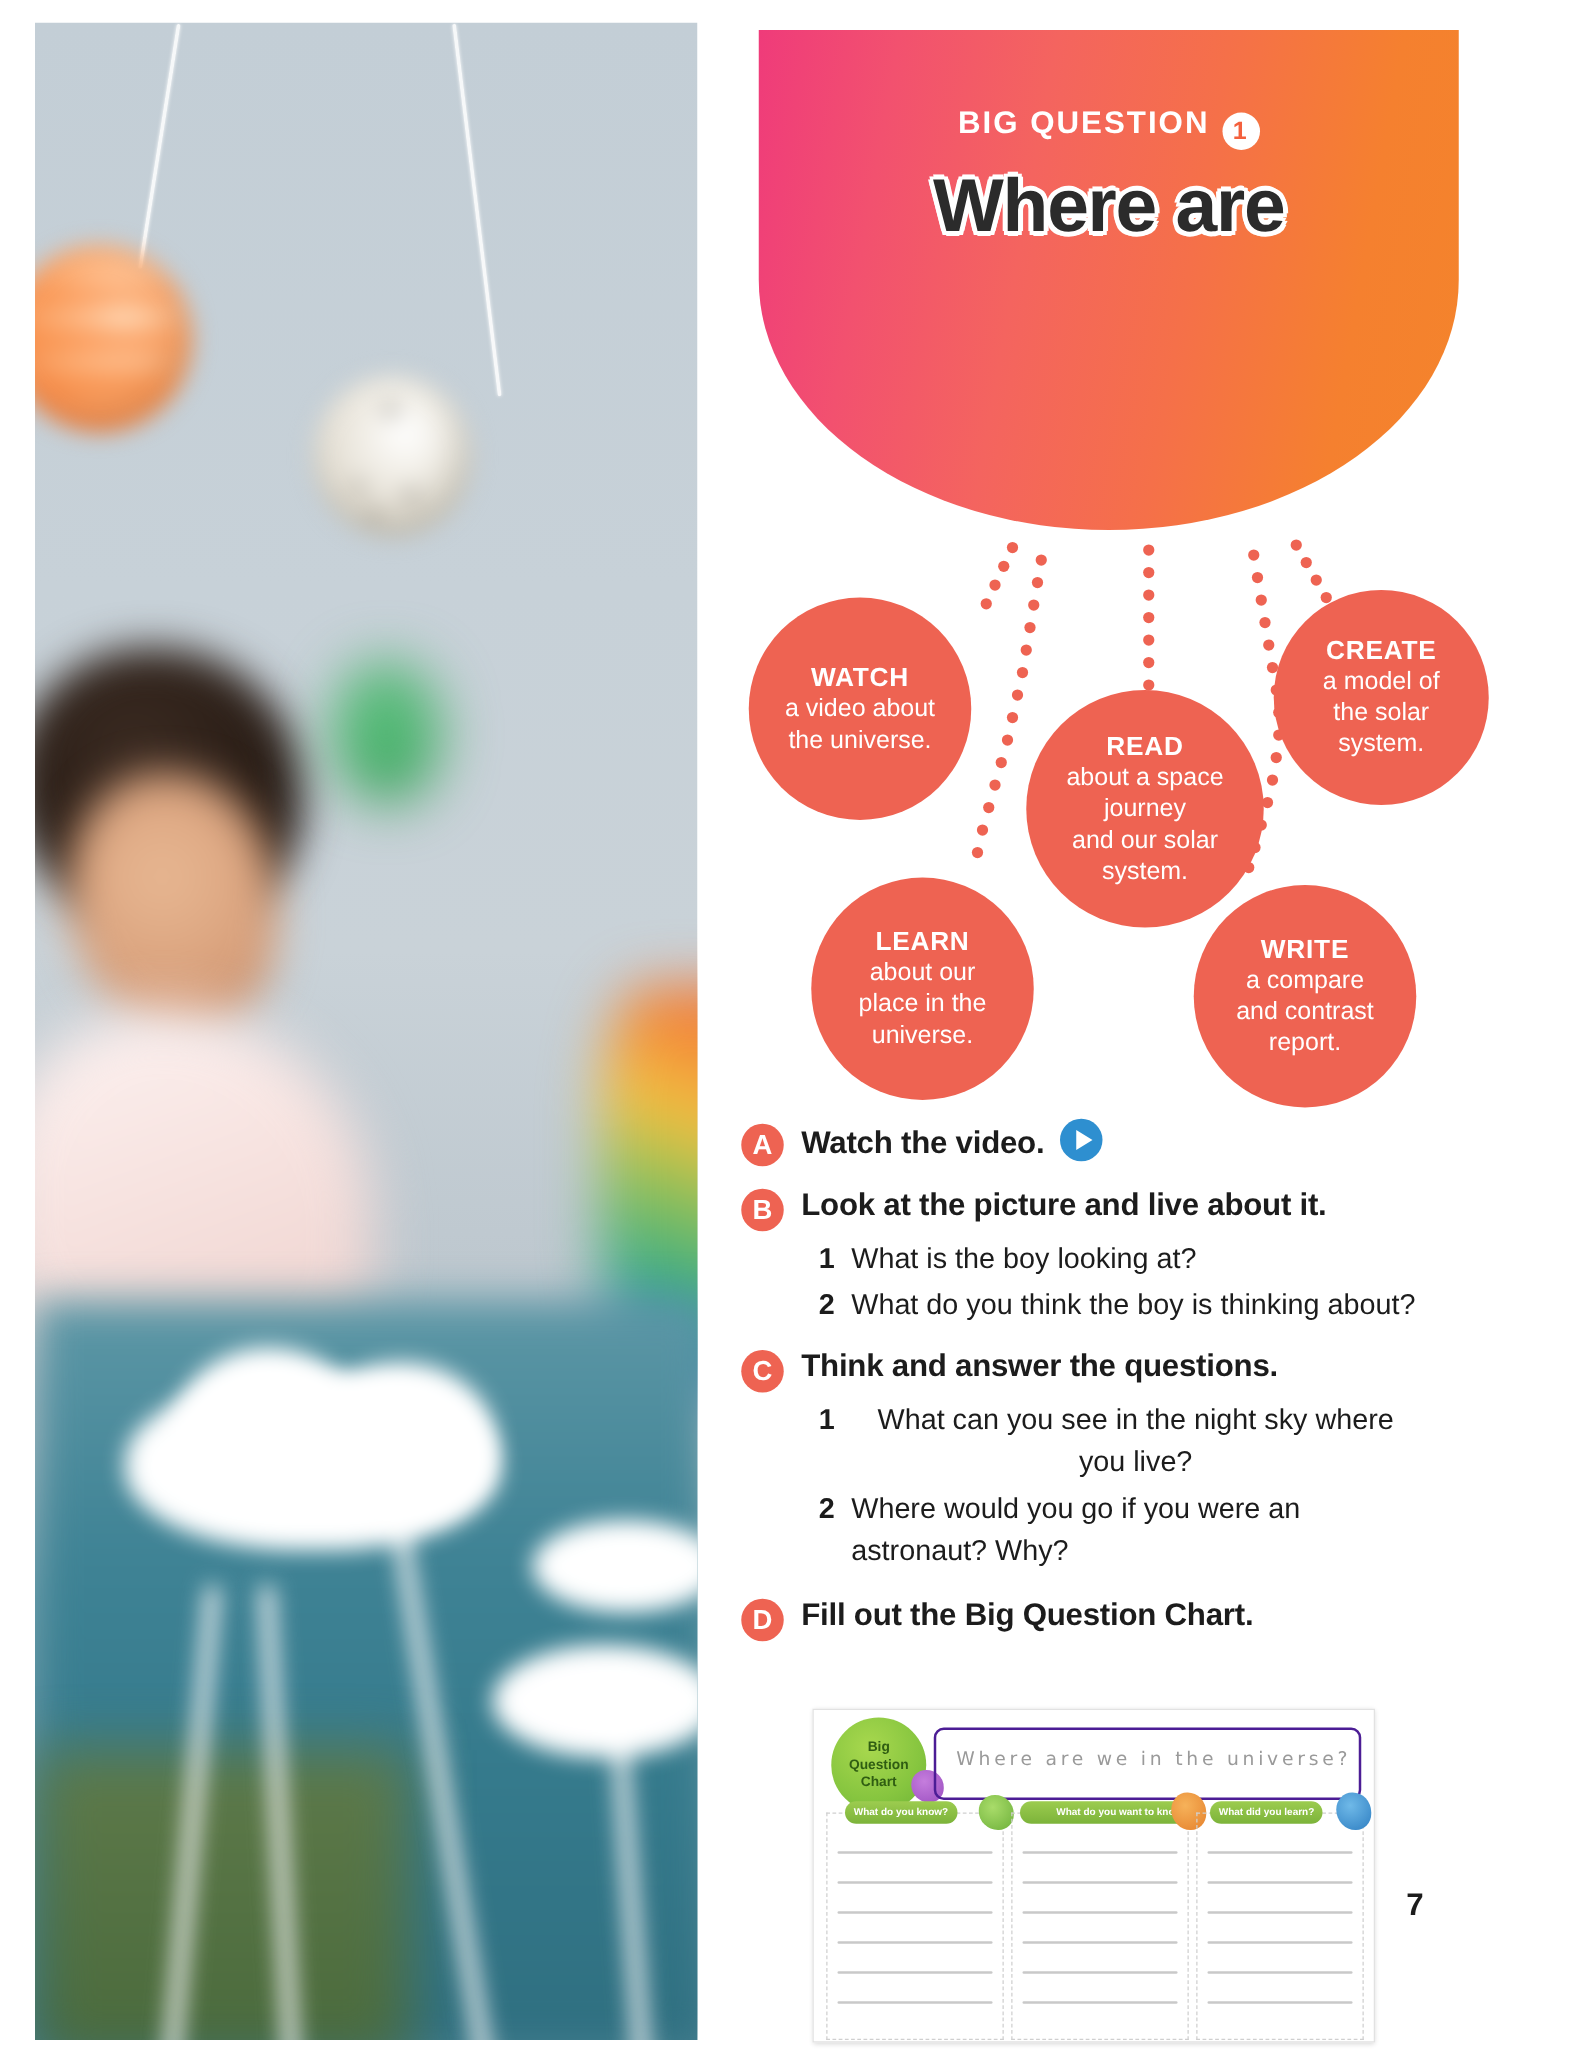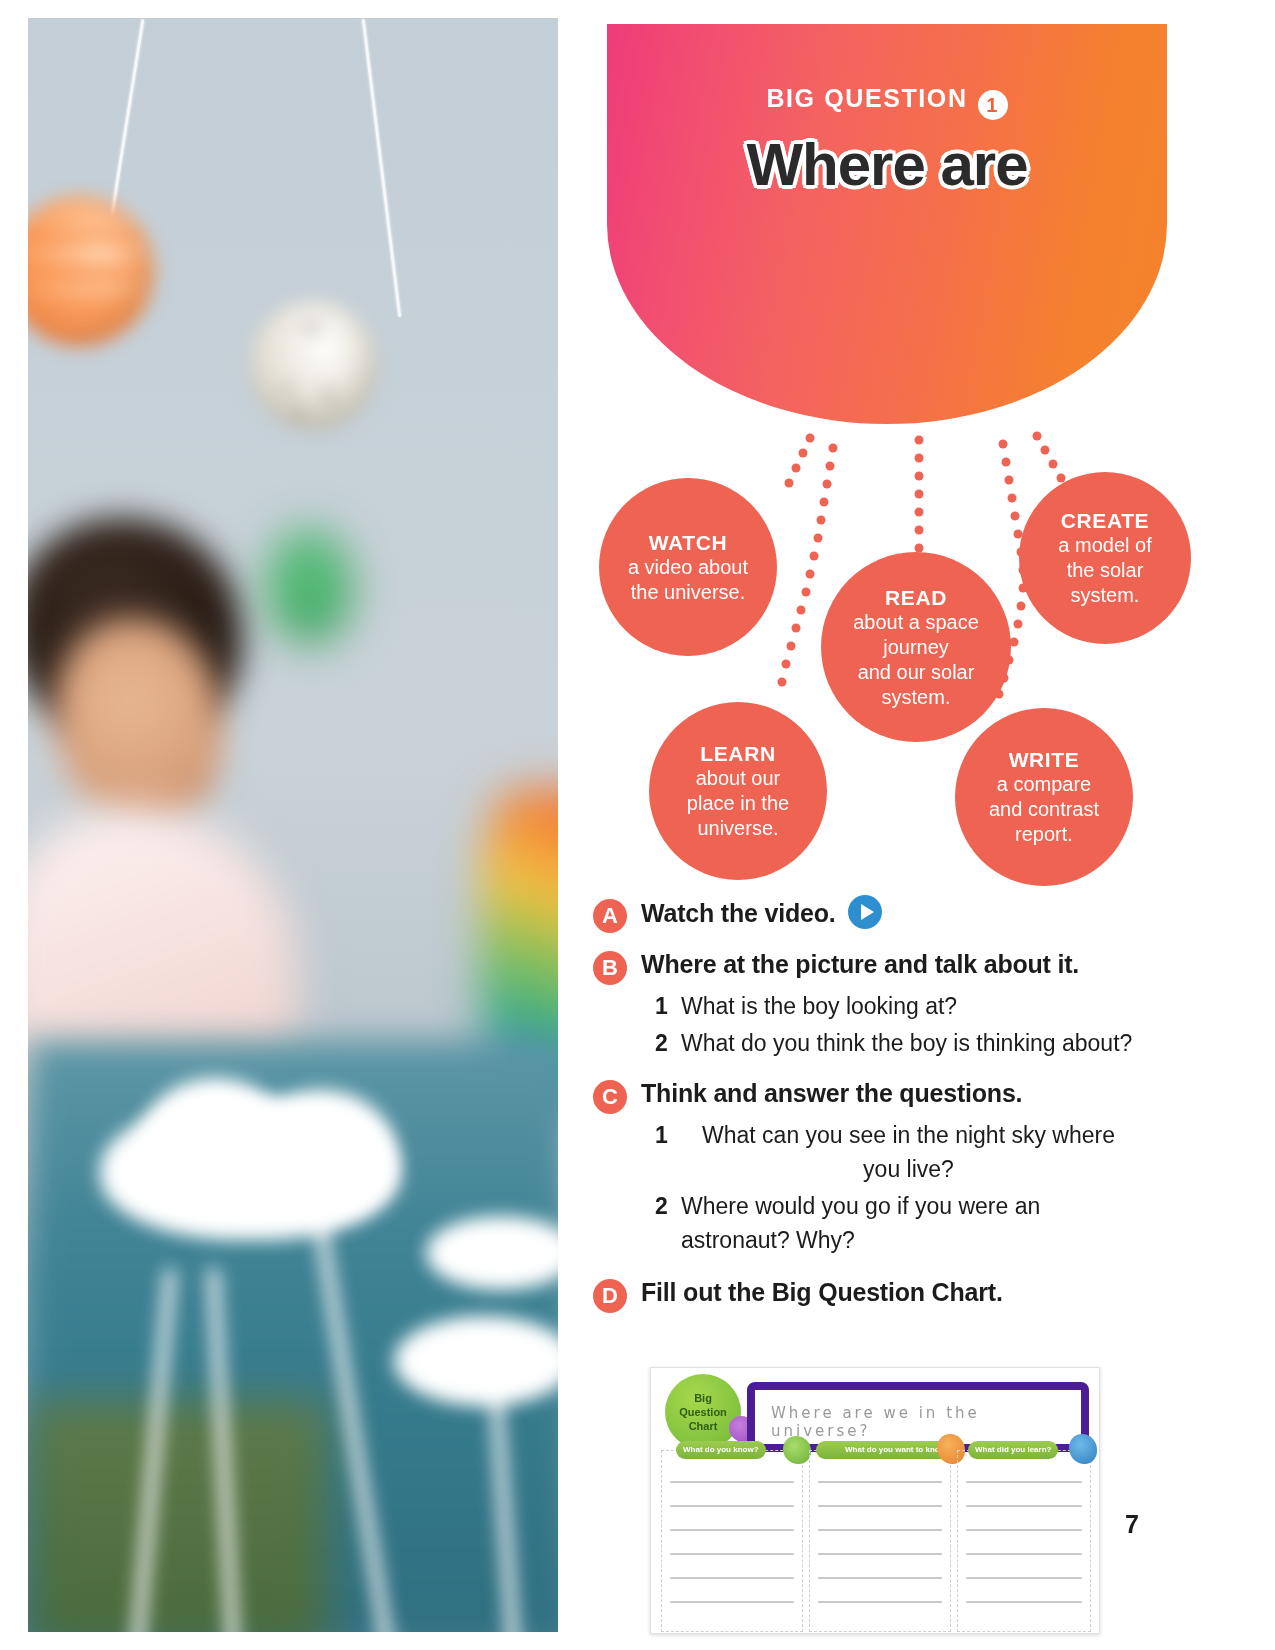--- a/index.html
+++ b/index.html
@@ -93,21 +93,21 @@
   .bq-strong{font-weight:bold;}
 
   
   .sheet{position:absolute;left:65px;top:1367px;width:448px;height:265px;
        background:#fff;border:1px solid #e2e2e2;box-shadow:0 1px 4px rgba(0,0,0,.16);overflow:hidden;}
   .sheet-logo{position:absolute;left:14px;top:6px;width:76px;height:76px;border-radius:50%;
        background:radial-gradient(circle at 40% 32%,#a8d84e 0%,#86c53f 60%,#6cb236 100%);
        color:#2f5d12;font-weight:bold;font-size:11px;line-height:14px;text-align:center;
        display:flex;align-items:center;justify-content:center;}
   .sheet-monster{position:absolute;border-radius:46% 54% 44% 56%;}
-  .sheet-qbox{position:absolute;left:96px;top:14px;right:10px;height:54px;border:8px solid #4c1d95;border-radius:8px;}
+  .sheet-qbox{position:absolute;left:96px;top:14px;right:10px;height:54px;border:2px solid #4c1d95;border-radius:8px;}
   .sheet-qtext{position:absolute;left:16px;top:14px;font-size:15px;color:#9a9a9a;letter-spacing:3px;
        font-family:"DejaVu Sans", sans-serif;}
   .col{position:absolute;top:82px;height:180px;border:1px dashed #cfcfcf;}
   .pill{position:absolute;top:-10px;height:18px;border-radius:9px;
        background:linear-gradient(180deg,#9ccc4f,#7cb33a);color:#fff;font-size:8px;font-weight:bold;
        line-height:18px;text-align:center;white-space:nowrap;padding:0 7px;}
   .wline{position:absolute;left:8px;right:8px;height:2px;background:#c9c9c9;border-radius:2px;}
 
   .pageno{position:absolute;left:540px;top:1510px;font-size:25px;font-weight:bold;color:#1c1c1c;}
 </style>
@@ -293,21 +293,21 @@
       <div>
         <div class="act-head">
           <span>Watch the video.</span><span class="play"></span>
         </div>
       </div>
     </div>
 
     <div class="act" style="margin-top:14px;">
       <div class="badge">B</div>
       <div style="flex:1;">
-        <div class="act-head">Where at the picture and talk about it.</div>
+        <div class="act-head">Look at the picture and live about it.</div>
       </div>
     </div>
     <div class="subs">
       <div class="sub">
         <div class="sub-n">1</div>
         <div class="sub-t">What is the boy looking at?</div>
       </div>
       <div class="sub">
         <div class="sub-n">2</div>
         <div class="sub-t">What do you think the boy is thinking about?</div>

